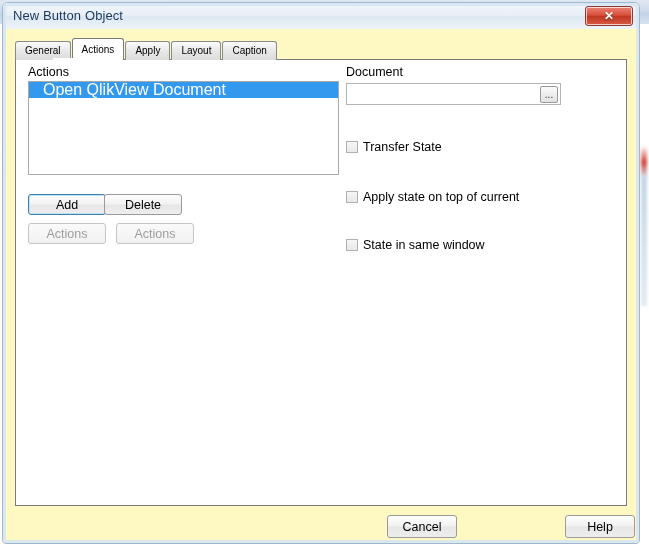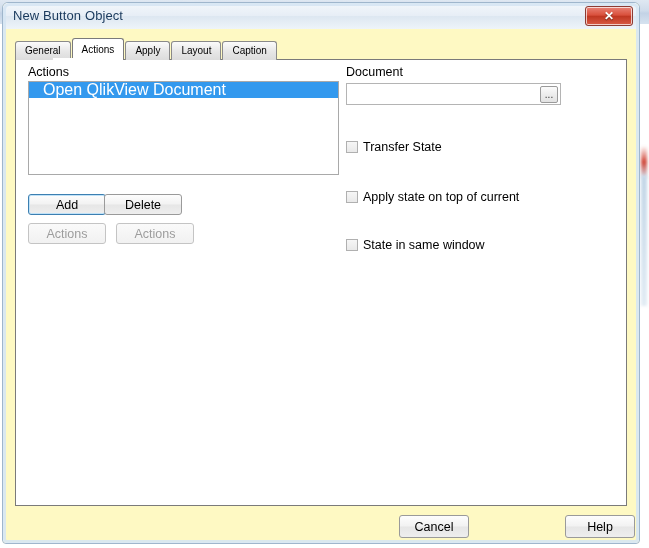--- a/index.html
+++ b/index.html
@@ -372,19 +372,19 @@
 
       <div class="checkrow" style="left:330px;top:178px;">
         <span class="checkbox"></span>
         <span class="cb-label">State in same window</span>
       </div>
 
     </div>
 
     <div class="tabpanel-mask"></div>
 
-    <button class="btn footer-btn" style="left:396px;">Cancel</button>
+    <button class="btn footer-btn" style="left:384px;">Cancel</button>
     <button class="btn footer-btn" style="left:562px;">Help</button>
 
     <div class="window-frame"></div>
   </div>
 
 </div>
 
 </body></html>

